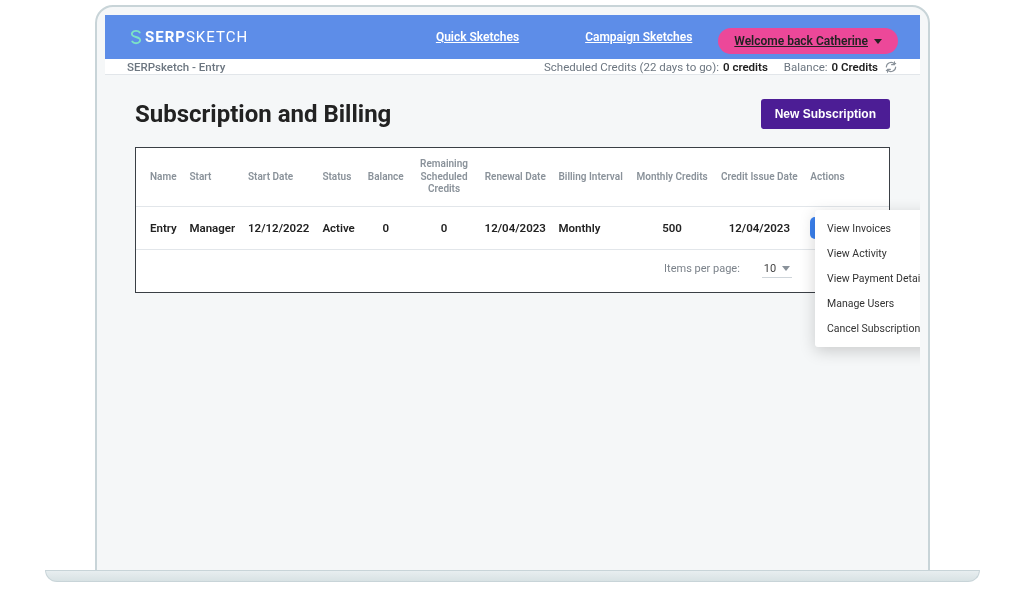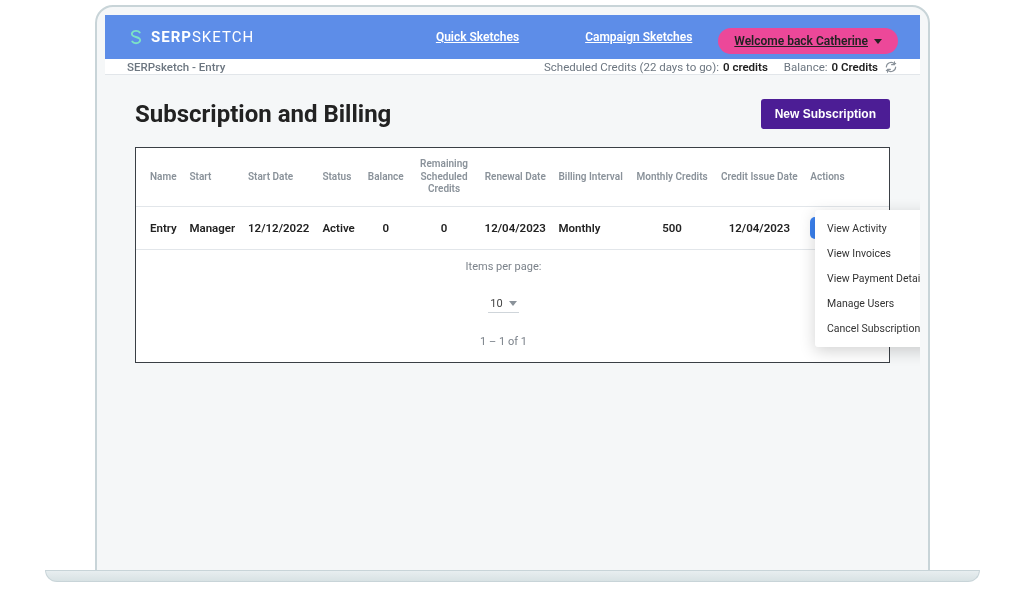--- a/index.html
+++ b/index.html
@@ -39,21 +39,21 @@
     overflow: hidden;
   }
   .topbar {
     background: #5d8de8;
     height: 44px;
     display: flex;
     align-items: center;
     padding: 0 22px;
     color: #fff;
   }
-  .logo-wrap { display: flex; align-items: center; gap: 6px; }
+  .logo-wrap { display: flex; align-items: center; }
   .logo-icon { width: 18px; height: 18px; }
   .logo-text { font-weight: 700; font-size: 15px; letter-spacing: 1px; }
   .logo-text .light { font-weight: 400; }
   .topbar-spacer { flex: 1; }
   .top-link {
     color: #fff; font-size: 12px; font-weight: 600;
     text-decoration: underline; margin-right: 26px; cursor: pointer; margin-left: 40px;
   }
   .welcome-pill {
     background: #ec4899; color: #222; border-radius: 18px;
@@ -112,21 +112,20 @@
     align-items: center; gap: 5px;
   }
   .caret-down-white {
     width: 0; height: 0; border-left: 3px solid transparent;
     border-right: 3px solid transparent; border-top: 4px solid #fff;
   }
   .pager {
     display: flex; justify-content: flex-end; align-items: center;
     gap: 22px; font-size: 11px; color: #7b828a;
     padding: 10px 28px 14px 10px;
-    flex-direction: column;
   }
   .pager .sel {
     display: inline-flex; align-items: center; gap: 6px;
     border-bottom: 1px solid #cfd5da; padding: 2px 2px;
     color: #444; cursor: pointer;
   }
   .caret-down-grey {
     width: 0; height: 0; border-left: 4px solid transparent;
     border-right: 4px solid transparent; border-top: 5px solid #8a929a;
   }
@@ -231,22 +230,22 @@
           <span class="sel">
             <span>10</span>
             <span class="caret-down-grey"></span>
           </span>
           <span>1 – 1 of 1</span>
         </div>
       </div>
     </div>
 
     <div class="dropdown">
+      <div class="dropdown-item">View Invoices</div>
       <div class="dropdown-item">View Activity</div>
-      <div class="dropdown-item">View Invoices</div>
       <div class="dropdown-item">View Payment Details</div>
       <div class="dropdown-item">Manage Users</div>
       <div class="dropdown-item">Cancel Subscription</div>
     </div>
 
   </div>
 </div>
 <div class="laptop-base"></div>
 
 </body></html>

